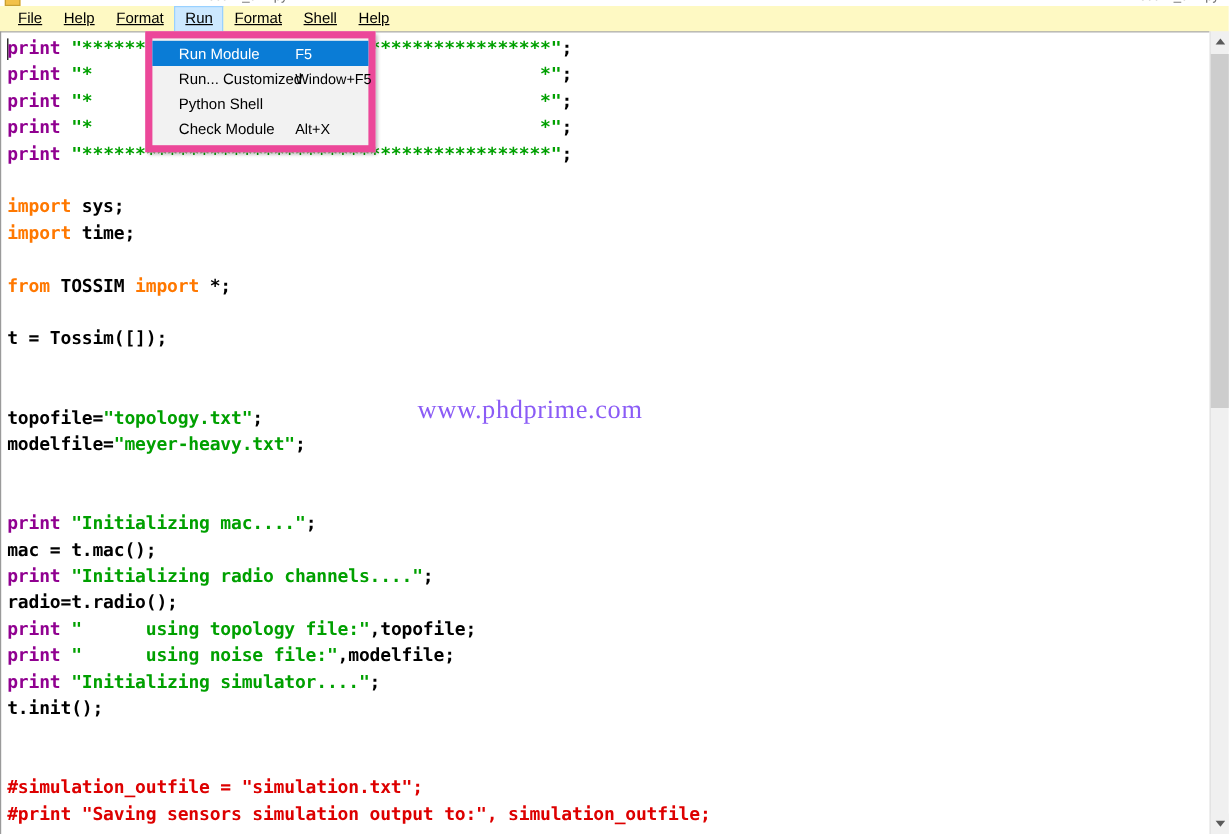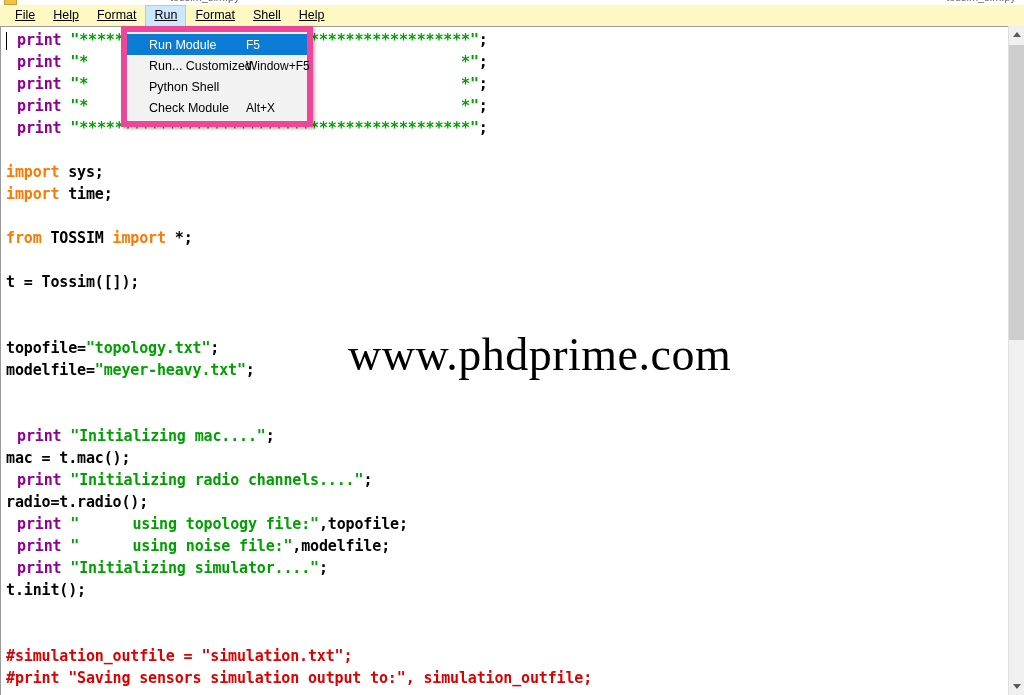--- a/index.html
+++ b/index.html
@@ -94,40 +94,40 @@
     font-family: "DejaVu Sans Mono", "Liberation Mono", monospace;
     font-size: 15px;
     font-weight: bold;
     line-height: 22px;
     letter-spacing: -0.15px;
     white-space: pre;
     color: #000000;
   }
   .code .ln { display: block; height: 22px; }
   .kw      { color: #ff7800; }   
-  .bi      { color: #900090; margin-left: 11px; }   
+  .bi      { color: #900090; }   
   .str     { color: #00a000; }   
   .cmt     { color: #dd0000; }   
   .pln     { color: #000000; }
 
   
   .caret {
     position: absolute;
     left: 5px; top: 5px;
     width: 1px; height: 18px;
     background: #000000;
   }
 
   
   .watermark {
     position: absolute;
     left: 348px; top: 328px;
     font-family: "Liberation Serif", "DejaVu Serif", serif;
-    font-size: 46px;
-    color: #000000;
+    font-size: 22px;
+    color: #8b5cf6;
     letter-spacing: 0.5px;
     white-space: nowrap;
     pointer-events: none;
     z-index: 5;
   }
 
   
   .dropdown {
     position: absolute;
     left: 121px; top: 26px;

